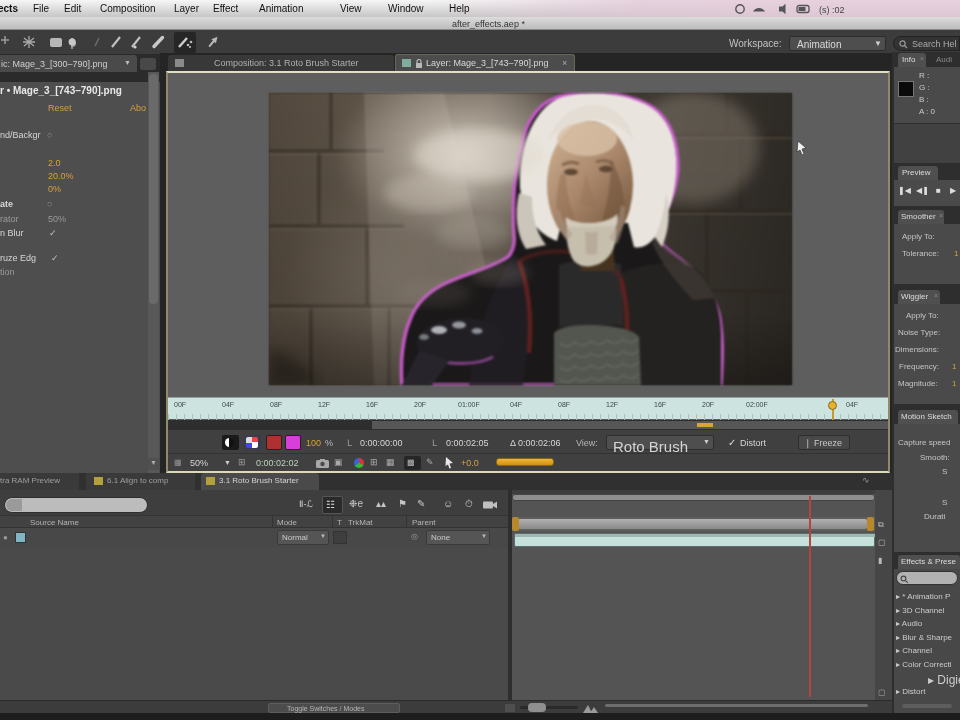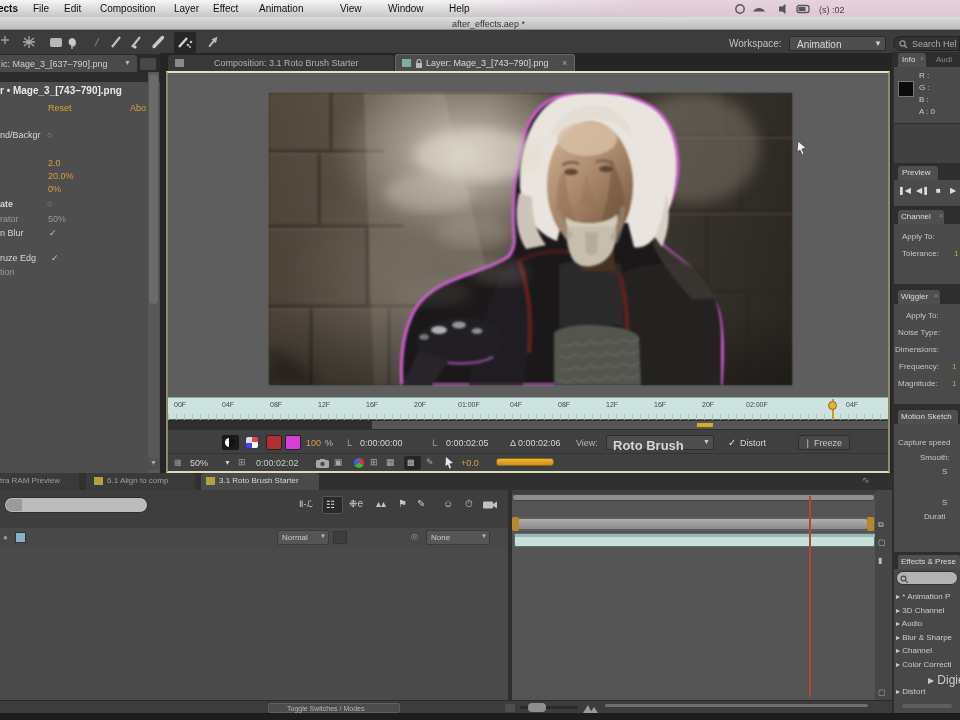--- a/index.html
+++ b/index.html
@@ -74,21 +74,21 @@
     <svg class="ab" style="left:5px;top:3px;" width="9" height="9" viewBox="0 0 9 9">
           <circle cx="3.5" cy="3.5" r="2.6" fill="none" stroke="#999" stroke-width="1.2"></circle>
           <path d="M5.5 5.5 L8 8" stroke="#999" stroke-width="1.2"></path>
         </svg>
     <span class="t" style="left:18px;top:2px;font-size:9px;color:#aaa;">Search Hel</span>
   </div>
 </div>
 
 <div class="ab" id="leftpanel" style="left:0;top:55px;width:160px;height:418px;background:#2b2b2b;">
   <div class="ab" style="left:0;top:0;width:137px;height:17px;background:#4a4a4a;border-radius:0 3px 0 0;">
-    <span class="t" style="left:1px;top:4px;font-size:9px;color:#cfcfcf;">ic: Mage_3_[637–790].png</span>
+    <span class="t" style="left:1px;top:4px;font-size:9px;color:#cfcfcf;">ic: Mage_3_[300–790].png</span>
     <span class="t" style="left:124px;top:4px;font-size:7px;color:#bbb;">▼</span>
   </div>
   <div class="ab" style="left:140px;top:3px;width:16px;height:12px;background:#484848;border-radius:2px;"></div>
   <div class="ab" style="left:0;top:17px;width:160px;height:401px;background:#4e4e4e;margin-top:10px;">
     <span class="t" style="left:0;top:3px;font-size:10px;font-weight:bold;color:#e8e8e8;">r • Mage_3_[743–790].png</span>
     <span class="t or" style="left:48px;top:21px;font-size:9px;">Reset</span>
     <span class="t or" style="left:130px;top:21px;font-size:9px;">Abo</span>
     <span class="t" style="left:152px;top:21px;font-size:8px;color:#999;">×</span>
     <span class="t wh" style="left:0;top:48px;font-size:9px;">nd/Backgr</span>
     <span class="t" style="left:47px;top:48px;font-size:9px;color:#8f8f8f;">○</span>
@@ -299,21 +299,21 @@
       <div class="ab" style="left:117px;top:5px;width:16px;height:15px;background:#d83fd8;border:1px solid #222;border-radius:2px;"></div>
       <span class="t or" style="left:138px;top:8px;font-size:9px;">100</span>
       <span class="t" style="left:157px;top:8px;font-size:9px;color:#bbb;">%</span>
       <span class="t" style="left:179px;top:8px;font-size:9px;color:#9a9a9a;">Ⅼ</span>
       <span class="t wh" style="left:192px;top:8px;font-size:9px;">0:00:00:00</span>
       <span class="t" style="left:264px;top:8px;font-size:9px;color:#9a9a9a;">Ⅼ</span>
       <span class="t wh" style="left:278px;top:8px;font-size:9px;">0:00:02:05</span>
       <span class="t wh" style="left:342px;top:8px;font-size:9px;">Δ 0:00:02:06</span>
       <span class="t" style="left:408px;top:8px;font-size:9px;color:#b5b5b5;">View:</span>
       <div class="ab" style="left:438px;top:5px;width:108px;height:15px;background:#4e4e4e;border:1px solid #2e2e2e;border-radius:2px;">
-        <span class="t" style="left:6px;top:2px;font-size:13px;color:#d5d5d5;font-weight:bold;">Roto Brush</span>
+        <span class="t" style="left:6px;top:2px;font-size:15px;color:#d5d5d5;">Roto Brush</span>
         <span class="t" style="left:96px;top:2px;font-size:7px;color:#ccc;">▼</span>
       </div>
       <span class="t" style="left:560px;top:7px;font-size:10px;color:#ddd;">✓</span>
       <span class="t wh" style="left:572px;top:8px;font-size:9px;">Distort</span>
       <div class="ab" style="left:630px;top:5px;width:52px;height:15px;background:#484848;border:1px solid #2e2e2e;border-radius:2px;">
         <span class="t" style="left:5px;top:2px;font-size:9px;color:#c8c8c8;">❘ Freeze</span>
       </div>
     </div>
 
     <div class="ab" id="viewbar" style="left:0;top:380px;width:722px;height:18px;background:#404040;border-top:1px solid #333;">
@@ -364,21 +364,21 @@
         <span class="t" style="left:4px;top:2px;font-size:8px;color:#ddd;">Preview</span>
       </div>
   <div class="ab" style="left:2px;top:128px;width:66px;height:26px;background:#4a4a4a;">
     <span class="t" style="left:4px;top:6px;font-size:8px;color:#ddd;">❚◀</span>
     <span class="t" style="left:22px;top:6px;font-size:8px;color:#ddd;">◀❚</span>
     <span class="t" style="left:42px;top:6px;font-size:8px;color:#ddd;">■</span>
     <span class="t" style="left:56px;top:6px;font-size:8px;color:#ddd;">▶</span>
   </div>
 
   <div class="ab" style="left:6px;top:158px;width:46px;height:14px;background:#4f4f4f;border-radius:3px 3px 0 0;">
-        <span class="t" style="left:3px;top:2px;font-size:8px;color:#ddd;">Channel</span>
+        <span class="t" style="left:3px;top:2px;font-size:8px;color:#ddd;">Smoother</span>
         <span class="t" style="left:41px;top:2px;font-size:7px;color:#888;">×</span>
       </div>
   <div class="ab" style="left:2px;top:172px;width:66px;height:60px;background:#4a4a4a;">
     <span class="t" style="left:8px;top:8px;font-size:8px;color:#c5c5c5;">Apply To:</span>
     <span class="t" style="left:8px;top:25px;font-size:8px;color:#c5c5c5;">Tolerance:</span>
     <span class="t or" style="left:60px;top:25px;font-size:8px;">1</span>
   </div>
 
   <div class="ab" style="left:6px;top:238px;width:42px;height:14px;background:#4f4f4f;border-radius:3px 3px 0 0;">
         <span class="t" style="left:3px;top:2px;font-size:8px;color:#ddd;">Wiggler</span>
@@ -456,20 +456,30 @@
     <span class="t" style="left:398px;top:8px;font-size:10px;color:#c5c5c5;">⚑</span>
     <span class="t" style="left:417px;top:8px;font-size:10px;color:#c5c5c5;">✎</span>
     <span class="t" style="left:443px;top:8px;font-size:10px;color:#c5c5c5;">☺</span>
     <span class="t" style="left:465px;top:8px;font-size:10px;color:#c5c5c5;">⏱</span>
     <svg class="ab" style="left:483px;top:10px;" width="15" height="10" viewBox="0 0 15 10">
           <rect x="0" y="1.5" width="10" height="7" rx="1" fill="#c0c0c0"></rect>
           <path d="M10 4 L14 1.5 V8.5 L10 6 Z" fill="#c0c0c0"></path>
         </svg>
   </div>
 
+  <div class="ab" style="left:0;top:42px;width:508px;height:13px;background:#424242;border-top:1px solid #333;border-bottom:1px solid #333;">
+    <span class="t" style="left:30px;top:2px;font-size:8px;color:#b5b5b5;">Source Name</span>
+    <span class="t" style="left:277px;top:2px;font-size:8px;color:#b5b5b5;">Mode</span>
+    <span class="t" style="left:337px;top:2px;font-size:8px;color:#b5b5b5;">T</span>
+    <span class="t" style="left:348px;top:2px;font-size:8px;color:#b5b5b5;">TrkMat</span>
+    <span class="t" style="left:412px;top:2px;font-size:8px;color:#b5b5b5;">Parent</span>
+    <div class="ab" style="left:272px;top:0;width:1px;height:13px;background:#333;"></div>
+    <div class="ab" style="left:332px;top:0;width:1px;height:13px;background:#333;"></div>
+    <div class="ab" style="left:406px;top:0;width:1px;height:13px;background:#333;"></div>
+  </div>
 
   <div class="ab" style="left:0;top:55px;width:508px;height:20px;background:#484848;">
     <span class="t" style="left:3px;top:5px;font-size:8px;color:#999;">●</span>
     <div class="ab" style="left:15px;top:4px;width:11px;height:11px;background:#7fb5c5;border:1px solid #333;"></div>
     <div class="ab" style="left:277px;top:2px;width:52px;height:15px;background:#555;border:1px solid #3a3a3a;border-radius:2px;">
       <span class="t" style="left:4px;top:2px;font-size:8px;color:#ccc;">Normal</span>
       <span class="t" style="left:42px;top:2px;font-size:6px;color:#bbb;">▼</span>
     </div>
     <div class="ab" style="left:333px;top:3px;width:14px;height:13px;background:#3e3e3e;border:1px solid #333;"></div>
     <span class="t" style="left:411px;top:4px;font-size:8px;color:#999;">◎</span>

